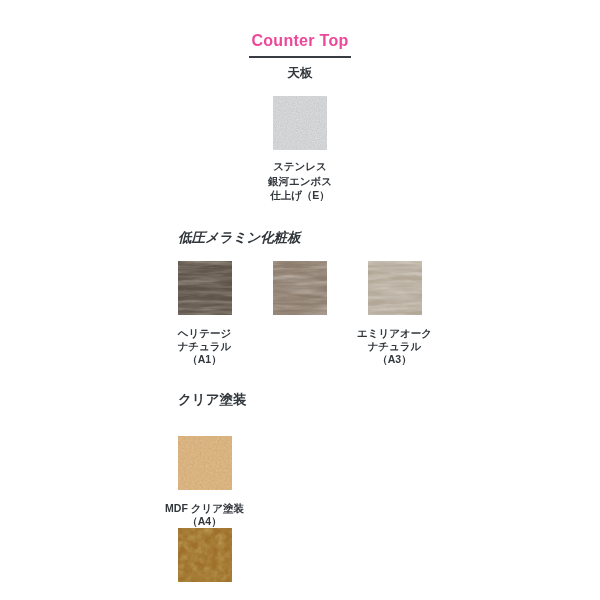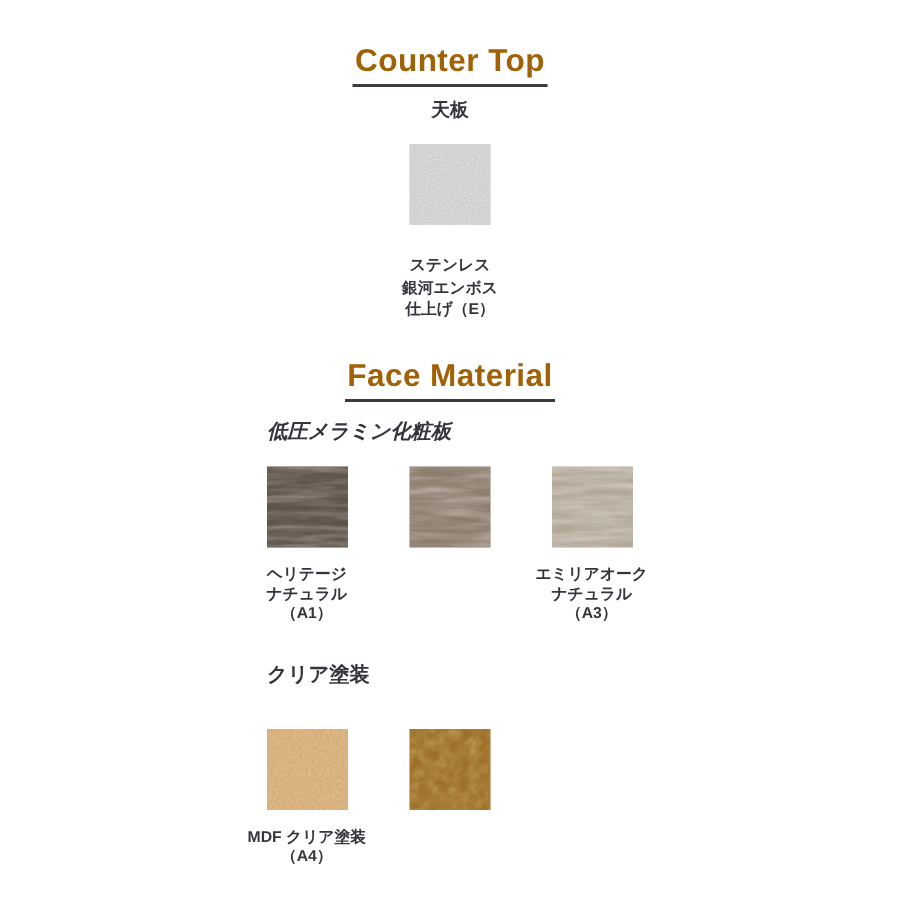--- a/index.html
+++ b/index.html
@@ -9,27 +9,27 @@
     font-family: "Liberation Sans", "DejaVu Sans", sans-serif;
     color: #32373c;
     overflow: hidden;
   }
   .page { width: 600px; height: 600px; padding-top: 31px; }
   .section { text-align: center; }
   .section-face { margin-top: 27px; }
   .title-wrap { text-align: center; }
   .title {
     display: inline-block;
-    font-size: 21px;
+    font-size: 16px;
     font-weight: 600;
     line-height: 19px;
     letter-spacing: 0.3px;
     padding: 0 2px 6px 2px;
     border-bottom: 2px solid #383d43;
-    color: #a16207;
+    color: #ec4899;
   }
   .title-ja {
     margin-top: 9px;
     font-size: 12.5px;
     font-weight: 700;
     line-height: 14px;
     font-family: Liberation Mono, monospace;
   }
   .group-label {
     text-align: left;
@@ -40,21 +40,21 @@
   }
   .group-label.first { margin-top: 12px; font-style: italic; }
   .group-label.second { margin-top: 26px; }
   .row {
     display: flex;
     width: 285px;
     margin-left: 157px;
     text-align: center;
   }
   .row.r1 { margin-top: 15px; text-align: center; }
-  .row.r2 { margin-top: 28px; }
+  .row.r2 { margin-top: 28px; flex-direction: column; }
   .item { width: 95px; }
   .swatch {
     width: 54px;
     height: 54px;
     margin: 0 auto;
     position: relative;
     overflow: hidden;
   }
   .swatch svg { position: absolute; left: 0; top: 0; width: 100%; height: 100%; display: block; }
   .swatch-solo { margin-top: 15px; }
@@ -62,21 +62,21 @@
     display: block;
     font-size: 10.5px;
     font-weight: 700;
     line-height: 13px;
     margin-top: 12px;
   }
   .cap span { display: block; }
   .cap-lg {
     font-size: 10.5px;
     line-height: 14.5px;
-    margin-top: 20px;
+    margin-top: 9px;
   }
 </style>
 </head>
 <body>
 
 <main class="page">
 
   <section class="section">
     <div class="title-wrap">
       <h1 class="title">Counter Top</h1>
@@ -100,23 +100,20 @@
         </div>
       <figcaption class="cap cap-lg">
         <span>ステンレス</span>
         <span>銀河エンボス</span>
         <span>仕上げ（E）</span>
       </figcaption>
     </figure>
   </section>
 
   <section class="section section-face">
-    <div class="title-wrap">
-      <h1 class="title">Face Material</h1>
-    </div>
 
     <div class="group-label first">低圧メラミン化粧板</div>
 
     <div class="row r1">
       <figure class="item">
         <div class="swatch" style="background: rgb(94, 83, 72);">
             <svg preserveAspectRatio="none" aria-hidden="true">
               <filter id="fd1" x="-20%" y="-20%" width="140%" height="140%">
                 <feTurbulence type="fractalNoise" baseFrequency="0.022 0.2" numOctaves="4" seed="20"></feTurbulence>
                 <feColorMatrix type="matrix" values="0 0 0 0 0.208  0 0 0 0 0.176  0 0 0 0 0.145  1.5 0 0 0 -0.50"></feColorMatrix>

